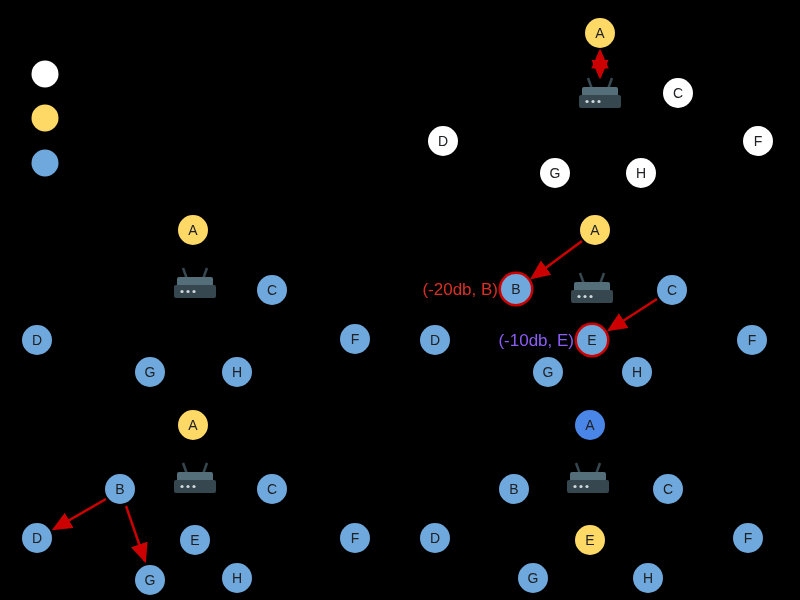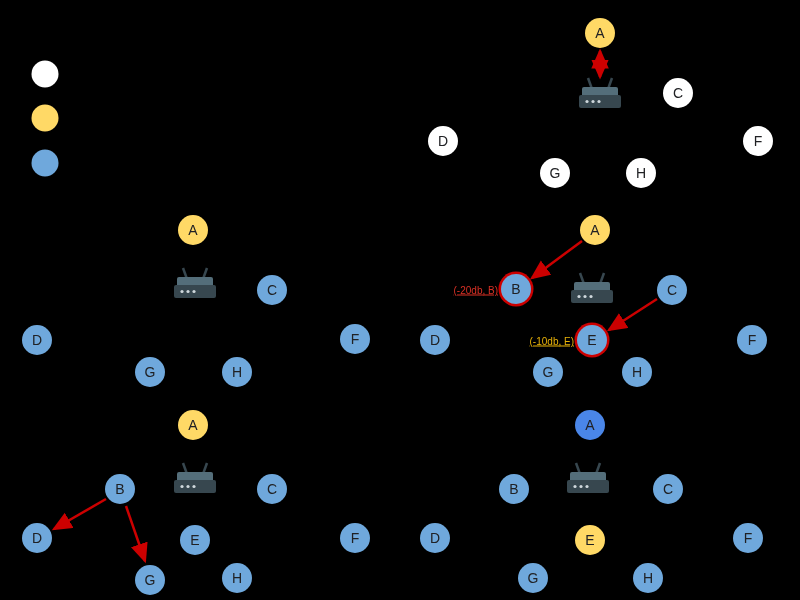--- a/index.html
+++ b/index.html
@@ -9,22 +9,22 @@
   }
   .node{
     position:absolute;width:30px;height:30px;border-radius:50%;
     display:flex;align-items:center;justify-content:center;
     font-size:14px;line-height:1;transform:translate(-50%,-50%);
     z-index:2;
   }
   .legend-swatch{width:27px;height:27px;}
   .router{position:absolute;transform:translate(-50%,-50%);z-index:1;}
   .annotation{
-    position:absolute;font-size:10px;white-space:nowrap;
-    transform:translate(-100%,-50%);z-index:3;text-decoration:underline;
+    position:absolute;font-size:17px;white-space:nowrap;
+    transform:translate(-100%,-50%);z-index:3;
   }
   #arrow-layer{position:absolute;left:0;top:0;z-index:4;pointer-events:none;}
 </style>
 </head>
 <body>
 
 <div id="stage" style="background: rgb(0, 0, 0);">
   <svg id="arrow-layer" width="800" height="600">
     <defs>
       <marker id="ah" markerWidth="9" markerHeight="9" refX="7" refY="3.5" orient="auto-start-reverse">
@@ -81,21 +81,21 @@
       </svg></div>
     <div class="node" style="left: 595px; top: 230px; background: rgb(255, 217, 102); color: rgb(32, 33, 36);">A</div>
     <div class="node" style="left: 516px; top: 289px; background: rgb(111, 168, 220); color: rgb(32, 33, 36); box-shadow: rgb(204, 0, 0) 0px 0px 0px 2.5px;">B</div>
     <div class="node" style="left: 672px; top: 290px; background: rgb(111, 168, 220); color: rgb(32, 33, 36);">C</div>
     <div class="node" style="left: 435px; top: 340px; background: rgb(111, 168, 220); color: rgb(32, 33, 36);">D</div>
     <div class="node" style="left: 592px; top: 340px; background: rgb(111, 168, 220); color: rgb(32, 33, 36); box-shadow: rgb(204, 0, 0) 0px 0px 0px 2.5px;">E</div>
     <div class="node" style="left: 752px; top: 340px; background: rgb(111, 168, 220); color: rgb(32, 33, 36);">F</div>
     <div class="node" style="left: 548px; top: 372px; background: rgb(111, 168, 220); color: rgb(32, 33, 36);">G</div>
     <div class="node" style="left: 637px; top: 372px; background: rgb(111, 168, 220); color: rgb(32, 33, 36);">H</div>
     <div class="annotation" style="left: 498px; top: 290px; color: rgb(217, 48, 37);">(-20db, B)</div>
-    <div class="annotation" style="left: 574px; top: 341px; color: #eab308;">(-10db, E)</div>
+    <div class="annotation" style="left: 574px; top: 341px; color: #8b5cf6;">(-10db, E)</div>
     <div class="router" style="left: 195px; top: 480px;"><svg width="46" height="34" viewBox="0 0 46 34">
         <line x1="15" y1="13" x2="11" y2="2" stroke="#37474f" stroke-width="2.5"></line>
         <line x1="31" y1="13" x2="35" y2="2" stroke="#37474f" stroke-width="2.5"></line>
         <rect x="5" y="11" width="36" height="12" rx="2" fill="#546e7a"></rect>
         <rect x="2" y="19" width="42" height="13" rx="2" fill="#37474f"></rect>
         <circle cx="10" cy="25.5" r="1.6" fill="#cfd8dc"></circle>
         <circle cx="16" cy="25.5" r="1.6" fill="#cfd8dc"></circle>
         <circle cx="22" cy="25.5" r="1.6" fill="#cfd8dc"></circle>
       </svg></div>
     <div class="node" style="left: 193px; top: 425px; background: rgb(255, 217, 102); color: rgb(32, 33, 36);">A</div>

